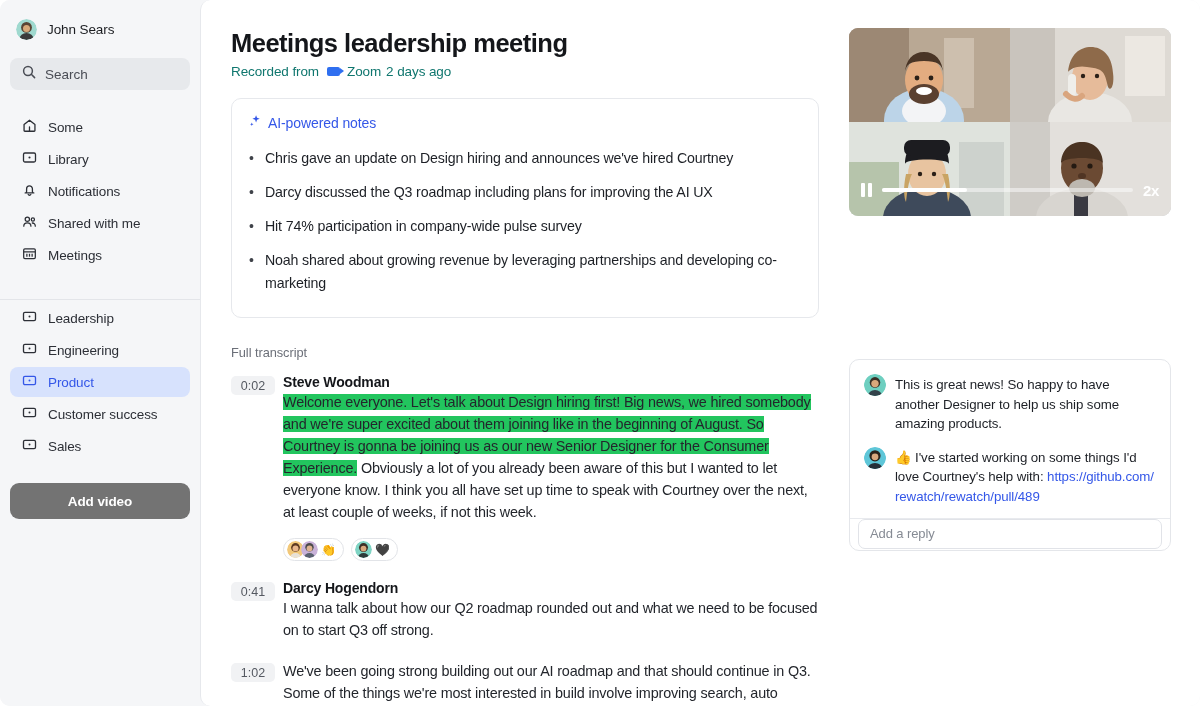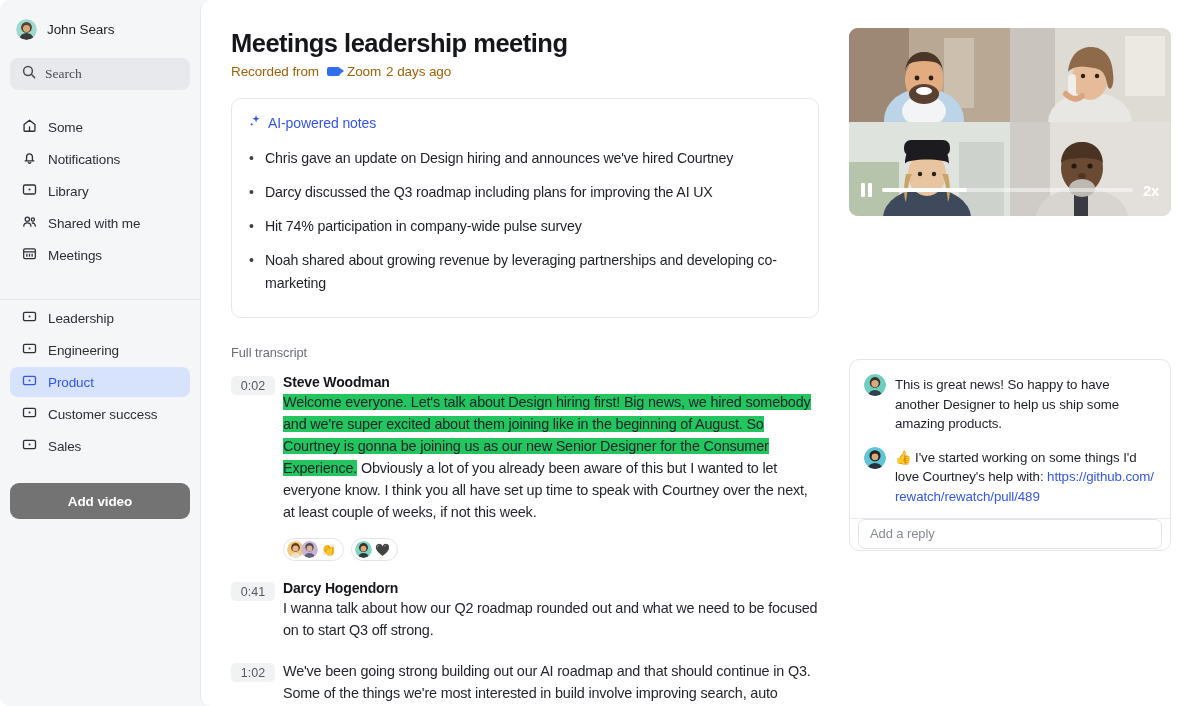--- a/index.html
+++ b/index.html
@@ -44,21 +44,20 @@
     letter-spacing: -0.1px;
   }
   .sb-search {
     margin-top: 14px;
     height: 32px;
     background: #e7e9ec;
     border-radius: 8px;
     display: flex; align-items: center; gap: 9px;
     padding: 0 12px;
     cursor: text;
-    font-family: Liberation Serif, serif;
   }
   .sb-search-text { font-size: 13.5px; color: #4a4d55; }
   .sb-group { margin-top: 22px; display: flex; flex-direction: column; gap: 2px; }
   .sb-item {
     height: 30px; display: flex; align-items: center; gap: 11px;
     padding: 0 12px; border-radius: 8px; cursor: pointer;
   }
   .sb-item-label { font-size: 13.5px; color: #2c2f36; letter-spacing: -0.1px; white-space: nowrap; }
   .sb-item.active { background: #d7e2fd; }
   .sb-item.active .sb-item-label { color: #3457e8; }
@@ -92,21 +91,21 @@
     width: 648px;
     padding: 28px 0 0 30px;
     flex: 0 0 648px;
   }
   .page-title {
     font-size: 25.5px; font-weight: 700; color: #14161a;
     letter-spacing: -0.5px; line-height: 1.18;
   }
   .page-sub {
     margin-top: 6px;
-    font-size: 13.5px; color: #a16207;
+    font-size: 13.5px; color: #0f766e;
     display: flex; align-items: center; gap: 5px;
     letter-spacing: -0.1px;
   }
   .zoom-ico {
     width: 13px; height: 9px; background: #2f6ff0; border-radius: 2px;
     position: relative; display: inline-block; margin: 0 2px 0 3px;
   }
   .zoom-ico:after {
     content: ""; position: absolute; right: -3.5px; top: 1px;
     border-left: 4px solid #2f6ff0;
@@ -267,35 +266,35 @@
         <span>
           <svg width="15" height="15" viewBox="0 0 16 16" fill="none" stroke="#2c2f36" stroke-width="1.4" stroke-linejoin="round">
             <path d="M2.2 7L8 2.3 13.8 7v6.3a.8.8 0 0 1-.8.8H3a.8.8 0 0 1-.8-.8z"></path>
             <path d="M8 14V9.6" stroke-linecap="round"></path>
           </svg>
         </span>
         <span class="sb-item-label">Some</span>
       </div>
       <div class="sb-item">
         <span>
+          <svg width="15" height="15" viewBox="0 0 16 16" fill="none" stroke="#2c2f36" stroke-width="1.4">
+            <rect x="1.6" y="3.2" width="12.8" height="9.6" rx="1.6"></rect>
+            <circle cx="8" cy="8" r="1.15" fill="#2c2f36" stroke="none"></circle>
+          </svg>
+        </span>
+        <span class="sb-item-label">Library</span>
+      </div>
+      <div class="sb-item">
+        <span>
           <svg width="15" height="15" viewBox="0 0 16 16" fill="none" stroke="#2c2f36" stroke-width="1.4" stroke-linejoin="round">
             <path d="M3.4 11.6h9.2c-1 0-1.5-.7-1.5-1.6V7.2a3.1 3.1 0 0 0-6.2 0v2.8c0 .9-.5 1.6-1.5 1.6z"></path>
             <path d="M6.6 13.2a1.5 1.5 0 0 0 2.8 0" stroke-linecap="round"></path>
           </svg>
         </span>
         <span class="sb-item-label">Notifications</span>
-      </div>
-      <div class="sb-item">
-        <span>
-          <svg width="15" height="15" viewBox="0 0 16 16" fill="none" stroke="#2c2f36" stroke-width="1.4">
-            <rect x="1.6" y="3.2" width="12.8" height="9.6" rx="1.6"></rect>
-            <circle cx="8" cy="8" r="1.15" fill="#2c2f36" stroke="none"></circle>
-          </svg>
-        </span>
-        <span class="sb-item-label">Library</span>
       </div>
       <div class="sb-item">
         <span>
           <svg width="15" height="15" viewBox="0 0 16 16" fill="none" stroke="#2c2f36" stroke-width="1.35">
             <circle cx="5.7" cy="5.6" r="2.3"></circle>
             <path d="M1.9 13c0-2.1 1.7-3.5 3.8-3.5s3.8 1.4 3.8 3.5" stroke-linecap="round"></path>
             <circle cx="11.6" cy="5.9" r="1.7"></circle>
             <path d="M11 9.6c1.9-.1 3.2 1.3 3.2 3.4" stroke-linecap="round"></path>
           </svg>
         </span>

